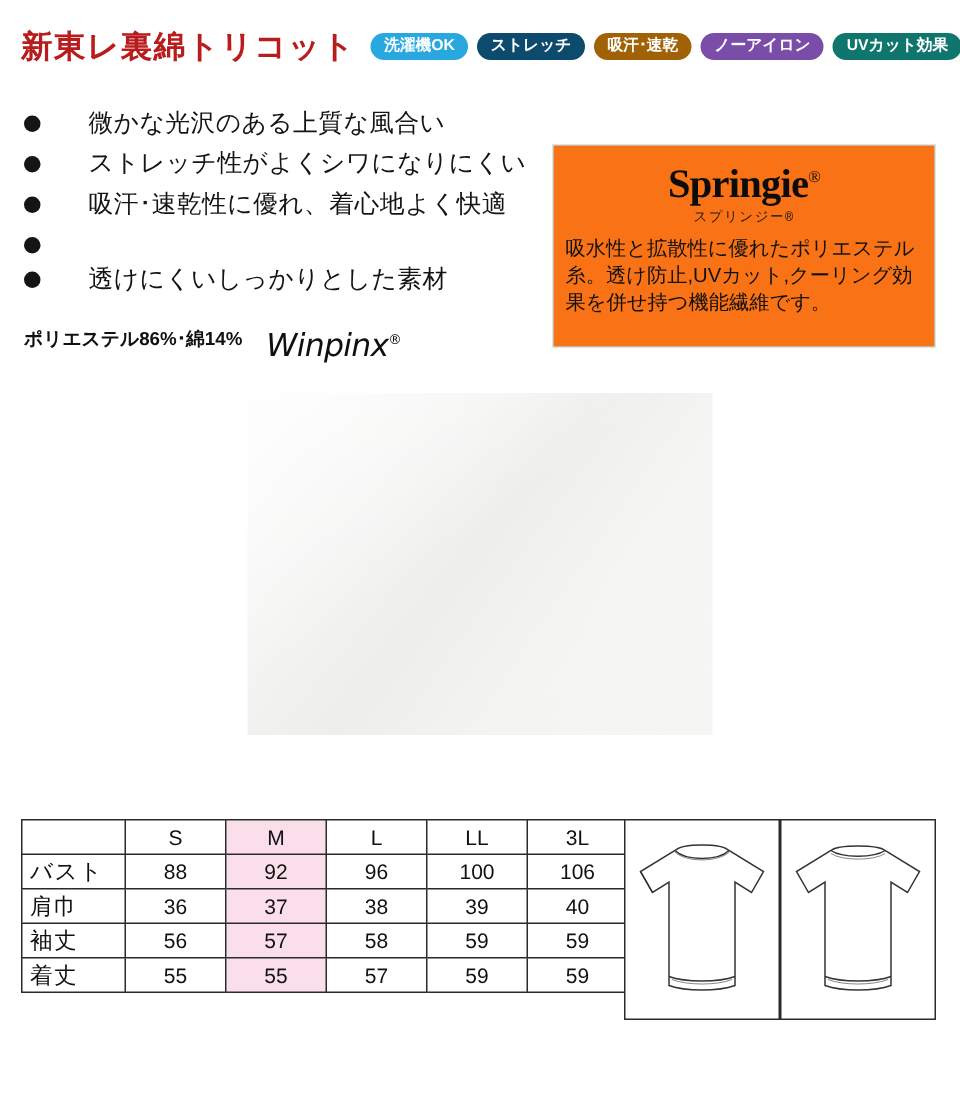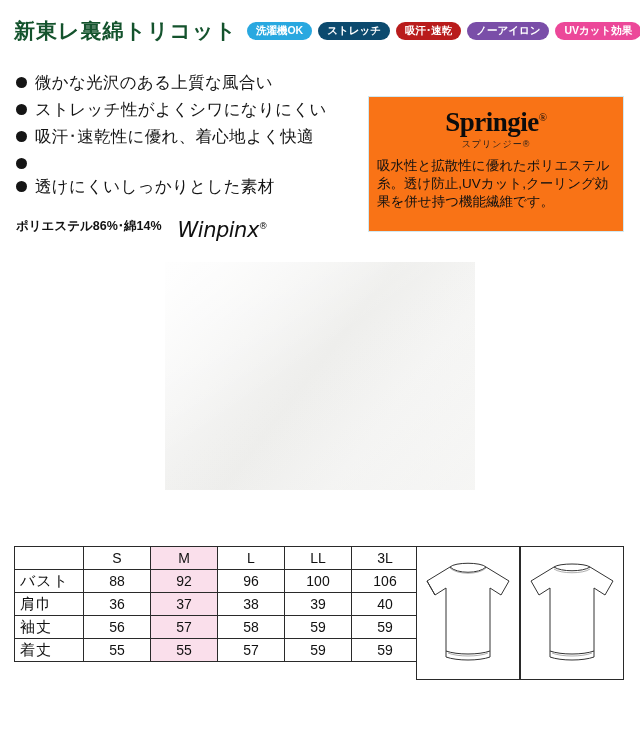--- a/index.html
+++ b/index.html
@@ -24,21 +24,21 @@
     width: 640px;
     height: 34px;
     display: flex;
     align-items: center;
   }
   .header-title {
     font-size: 21px;
     font-weight: bold;
     letter-spacing: 1px;
     margin-left: 14px;
-    color: #14532d;
+    color: #b91c1c;
     white-space: nowrap;
   }
   .badges {
     display: flex;
     align-items: center;
     gap: 6px;
     margin-left: 10px;
   }
   .badge {
     color: #ffffff;
@@ -55,20 +55,21 @@
   .features {
     position: absolute;
     left: 16px;
     top: 72px;
     width: 360px;
   }
   .feature-row {
     display: flex;
     align-items: flex-start;
     margin-bottom: 7px;
+    gap: 24px;
   }
   .bullet {
     width: 11px;
     height: 11px;
     border-radius: 50%;
     background: #151515;
     margin-top: 5px;
     margin-right: 8px;
     flex: 0 0 auto;
   }
@@ -138,20 +139,21 @@
     font-size: 11px;
     vertical-align: super;
     font-weight: normal;
   }
   .springie-kana {
     text-align: center;
     font-size: 9px;
     color: #1a1a1a;
     letter-spacing: 1px;
     margin-top: 2px;
+    font-family: Liberation Mono, monospace;
   }
   .springie-desc {
     margin: 6px 8px 0 8px;
     font-size: 13.5px;
     line-height: 1.33;
     color: #111111;
     letter-spacing: 0px;
   }
 
   
@@ -216,23 +218,23 @@
   .illus svg { display: block; }
 </style>
 </head>
 <body>
 
 <div class="header">
   <div class="header-title">新東レ裏綿トリコット</div>
   <div class="badges">
     <span class="badge" style="background: rgb(41, 168, 224);">洗濯機OK</span>
     <span class="badge" style="background: #0c4a6e;">ストレッチ</span>
-    <span class="badge" style="background: #b91c1c;">吸汗･速乾</span>
+    <span class="badge" style="background: #a16207;">吸汗･速乾</span>
     <span class="badge" style="background: rgb(122, 78, 168);">ノーアイロン</span>
-    <span class="badge" style="background: #ec4899;">UVカット効果</span>
+    <span class="badge" style="background: #0f766e;">UVカット効果</span>
   </div>
 </div>
 
 <div class="features">
   <div class="feature-row">
     <span class="bullet"></span>
     <span class="feature-text">微かな光沢のある上質な風合い</span>
   </div>
   <div class="feature-row">
     <span class="bullet"></span>

